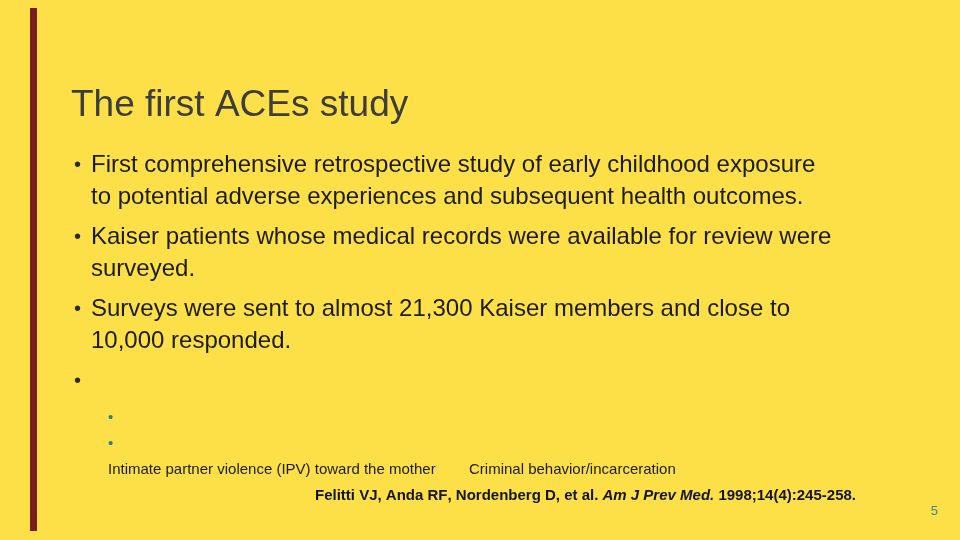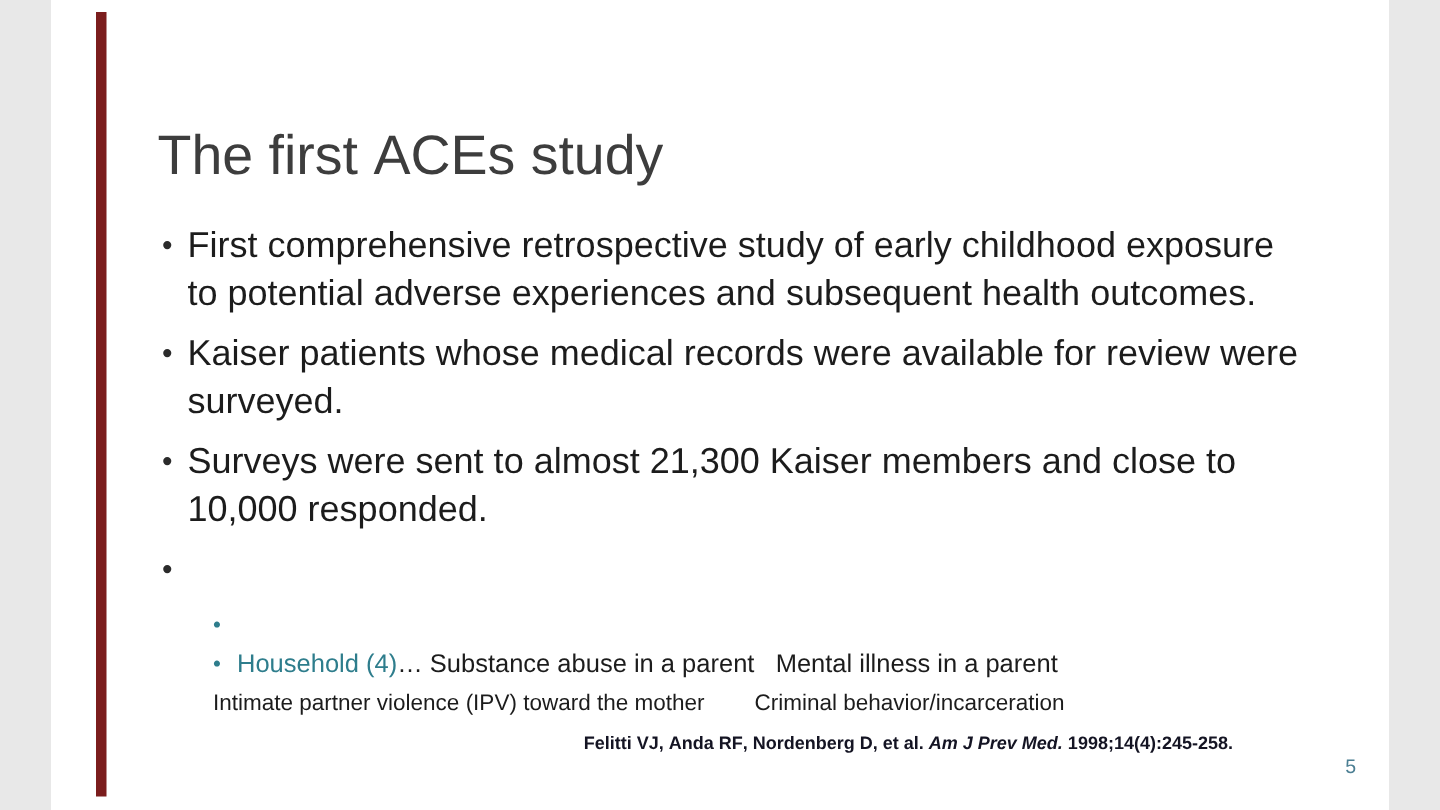--- a/index.html
+++ b/index.html
@@ -1,23 +1,23 @@
 <!DOCTYPE html>
 <html><head>
 <meta charset="utf-8">
 <style>
   html, body { margin: 0; padding: 0; background: #e8e8e8; }
   * { box-sizing: border-box; font-kerning: none; }
 
   .slide {
     position: relative;
-    width: 892px;
+    width: 960px;
     height: 540px;
     margin: 0 auto;
-    background: #ffffff;
+    background: #fde047;
     overflow: hidden;
     font-family: "Liberation Sans", sans-serif;
     color: #212121;
   }
 
   .accent-bar {
     position: absolute;
     left: 30px;
     top: 8px;
     width: 7px;
@@ -88,21 +88,21 @@
     white-space: pre-wrap;
     color: #1c1c1c;
   }
 
   .citation {
     position: absolute;
     top: 487px;
     left: 0;
     right: 104px;
     text-align: right;
-    font-size: 12px;
+    font-size: 15px;
     line-height: 16px;
     font-weight: bold;
     color: #141423;
     white-space: nowrap;
   }
   .citation .journal { font-style: italic; }
 
   .page-number {
     position: absolute;
     top: 503px;
@@ -142,23 +142,20 @@
     </div>
 
     <div class="sub-block">
 
       <div class="sub-bullet-item">
         <span class="marker">•</span>
       </div>
 
       <div class="sub-bullet-item">
         <span class="marker">•</span>
-        <div>
-          <span class="sub-label">Household (4)</span><span class="sub-rest">… Substance abuse in a parent   Mental illness in a parent</span>
-        </div>
       </div>
 
       <div class="continuation">Intimate partner violence (IPV) toward the mother        Criminal behavior/incarceration</div>
 
     </div>
   </div>
 
   <div class="citation">
     <span>Felitti VJ, Anda RF, Nordenberg D, et al. </span><span class="journal">Am J Prev Med.</span><span> 1998;14(4):245-258.</span>
   </div>

